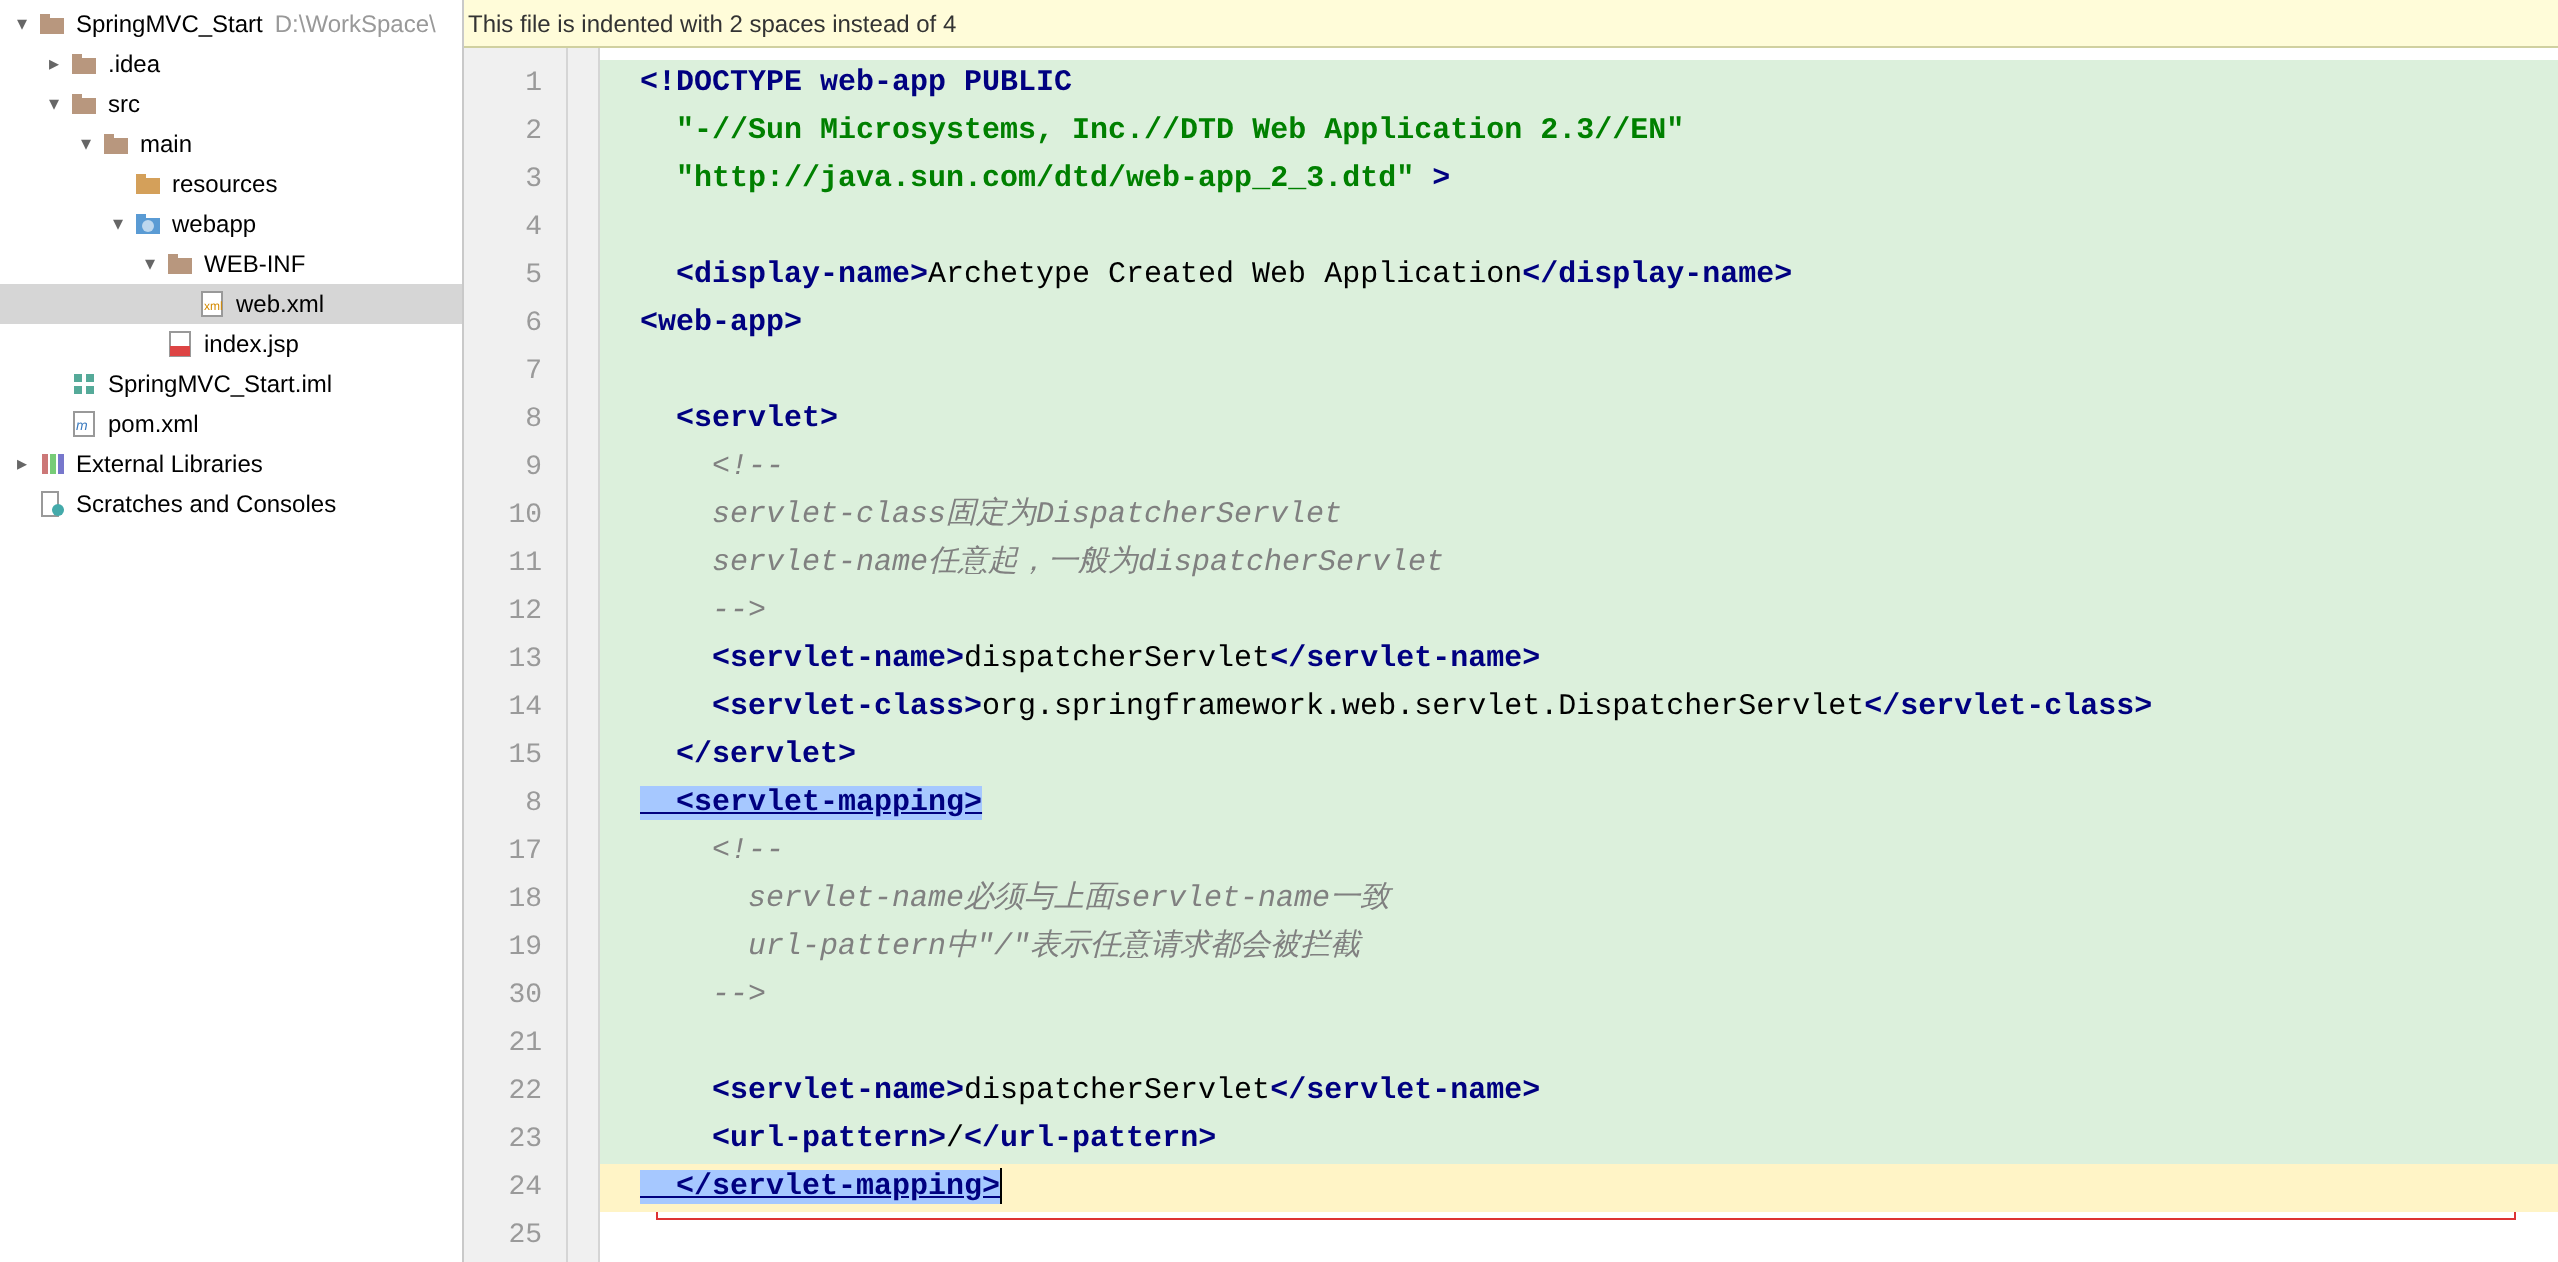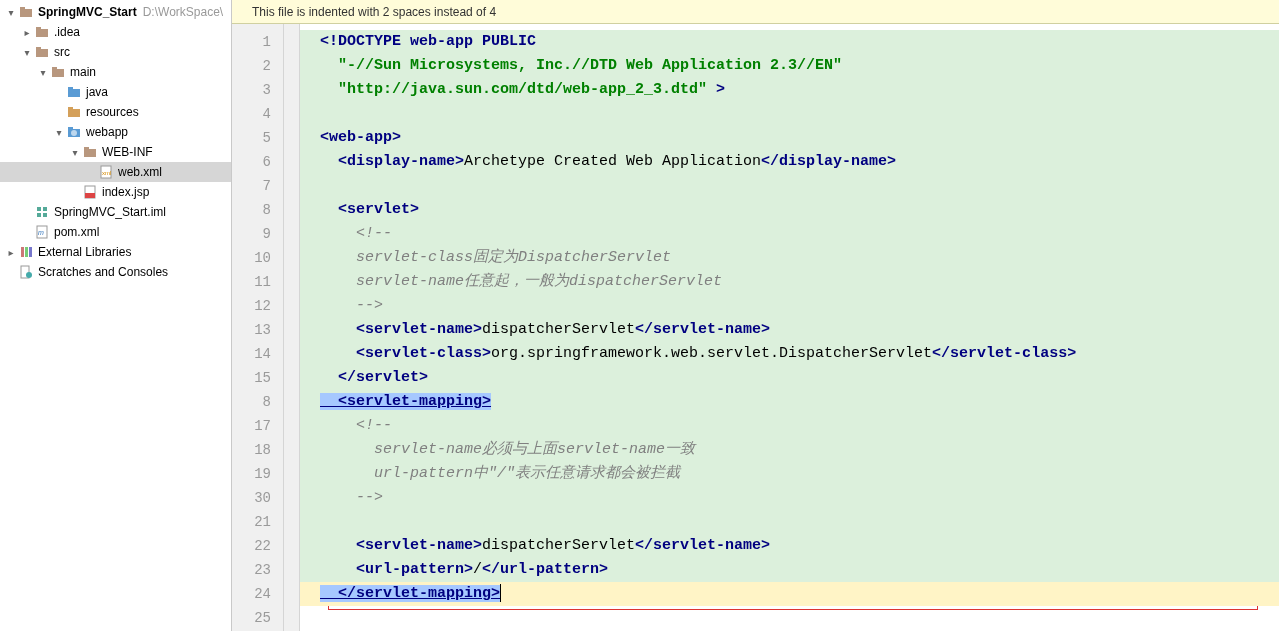--- a/index.html
+++ b/index.html
@@ -1,20 +1,20 @@
 <!DOCTYPE html>
 <html><head>
 <meta charset="utf-8">
 <style>
   * { margin: 0; padding: 0; box-sizing: border-box; }
   body { font-family: "Segoe UI", Arial, sans-serif; font-size: 12px; background: #fff; overflow: hidden; width: 1279px; height: 631px; }
   .root { display: flex; width: 1279px; height: 631px; }
   .sidebar { width: 232px; flex: 0 0 232px; background: #fff; border-right: 1px solid #c9c9c9; overflow: hidden; }
   .editor-area { flex: 1; display: flex; flex-direction: column; overflow: hidden; }
-  .warn-bar { background: #fffcd9; border-bottom: 1px solid #d0d0a0; padding: 4px 20px; color: #333; font-size: 12px; height: 24px; line-height: 16px; }
+  .warn-bar { background: #fffcd9; border-bottom: 1px solid #d0d0a0; padding: 4px 2px; color: #333; font-size: 12px; height: 24px; line-height: 16px; }
   .editor-body { flex: 1; display: flex; background: #fff; overflow: hidden; position: relative; }
   .gutter { width: 52px; background: #f0f0f0; border-right: 1px solid #d5d5d5; text-align: right; color: #9a9a9a; font-family: Consolas, "Courier New", monospace; font-size: 14px; padding-top: 6px; }
   .gutter .ln { height: 24px; line-height: 24px; padding-right: 12px; }
   .fold-strip { width: 16px; background: #f0f0f0; border-right: 1px solid #d5d5d5; }
   .code { flex: 1; font-family: Consolas, "Courier New", monospace; font-size: 15px; position: relative; padding-top: 6px; }
   .code .line { height: 24px; line-height: 24px; padding-left: 20px; white-space: pre; position: relative; }
   .green-bg { background: #dcf0dc; }
   .yellow-bg { background: #fff4c6; }
   .tag { color: #000080; font-weight: bold; }
   .kw  { color: #000080; font-weight: bold; }
@@ -48,21 +48,21 @@
     <div class="tree">
 
       <div class="tree-row">
         <span class="arrow">▾</span>
         <span class="ico folder">
           <svg width="14" height="14">
               <rect x="1" y="4" width="12" height="8" fill="#b8977e"></rect>
               <rect x="1" y="2" width="5" height="3" fill="#b8977e"></rect>
             </svg>
         </span>
-        <span class="tree-label" style="font-weight:bold">SpringMVC_Start</span>
+        <span class="tree-label" style="font-weight:normal">SpringMVC_Start</span>
         <span class="tree-path">D:\WorkSpace\</span>
       </div>
 
       <div class="tree-row">
         <span class="indent" style="width:16px"></span>
         <span class="arrow">▸</span>
         <span class="ico folder">
             <svg width="14" height="14">
               <rect x="1" y="4" width="12" height="8" fill="#b8977e"></rect>
               <rect x="1" y="2" width="5" height="3" fill="#b8977e"></rect>
@@ -88,30 +88,20 @@
         <span class="arrow">▾</span>
         <span class="ico folder">
             <svg width="14" height="14">
               <rect x="1" y="4" width="12" height="8" fill="#b8977e"></rect>
               <rect x="1" y="2" width="5" height="3" fill="#b8977e"></rect>
             </svg>
           </span>
         <span class="tree-label">main</span>
       </div>
 
-      <div class="tree-row">
-        <span class="indent" style="width:62px"></span>
-        <span class="ico folder-blue">
-            <svg width="14" height="14">
-              <rect x="1" y="4" width="12" height="8" fill="#5a9bd4"></rect>
-              <rect x="1" y="2" width="5" height="3" fill="#5a9bd4"></rect>
-            </svg>
-          </span>
-        <span class="tree-label">java</span>
-      </div>
 
       <div class="tree-row">
         <span class="indent" style="width:62px"></span>
         <span class="ico folder-orange">
             <svg width="14" height="14">
               <rect x="1" y="4" width="12" height="8" fill="#d4a05a"></rect>
               <rect x="1" y="2" width="5" height="3" fill="#d4a05a"></rect>
             </svg>
           </span>
         <span class="tree-label">resources</span>
@@ -251,22 +241,22 @@
       <div class="fold-strip"></div>
 
       <div class="code">
 
         <div class="red-box" style="left:28px; top:174px; width:930px; height:412px;"></div>
 
         <div class="line green-bg"><span class="kw">&lt;!DOCTYPE </span><span class="tag">web-app</span><span class="kw"> PUBLIC</span></div>
         <div class="line green-bg">  <span class="str">"-//Sun Microsystems, Inc.//DTD Web Application 2.3//EN"</span></div>
         <div class="line green-bg">  <span class="str">"http://java.sun.com/dtd/web-app_2_3.dtd"</span><span class="kw"> &gt;</span></div>
         <div class="line green-bg"></div>
+        <div class="line green-bg"><span class="tag">  &lt;display-name&gt;</span><span class="txt">Archetype Created Web Application</span><span class="tag">&lt;/display-name&gt;</span></div>
         <div class="line green-bg"><span class="tag">&lt;web-app&gt;</span></div>
-        <div class="line green-bg"><span class="tag">  &lt;display-name&gt;</span><span class="txt">Archetype Created Web Application</span><span class="tag">&lt;/display-name&gt;</span></div>
         <div class="line green-bg"></div>
         <div class="line green-bg"><span class="tag">  &lt;servlet&gt;</span></div>
         <div class="line green-bg"><span class="cmt">    &lt;!--</span></div>
         <div class="line green-bg"><span class="cmt">    servlet-class固定为DispatcherServlet</span></div>
         <div class="line green-bg"><span class="cmt">    servlet-name任意起，一般为dispatcherServlet</span></div>
         <div class="line green-bg"><span class="cmt">    --&gt;</span></div>
         <div class="line green-bg"><span class="tag">    &lt;servlet-name&gt;</span><span class="txt">dispatcherServlet</span><span class="tag">&lt;/servlet-name&gt;</span></div>
         <div class="line green-bg"><span class="tag">    &lt;servlet-class&gt;</span><span class="txt">org.springframework.web.servlet.DispatcherServlet</span><span class="tag">&lt;/servlet-class&gt;</span></div>
         <div class="line green-bg"><span class="tag">  &lt;/servlet&gt;</span></div>
         <div class="line green-bg"><span class="tag sel">  &lt;servlet-mapping&gt;</span></div>

